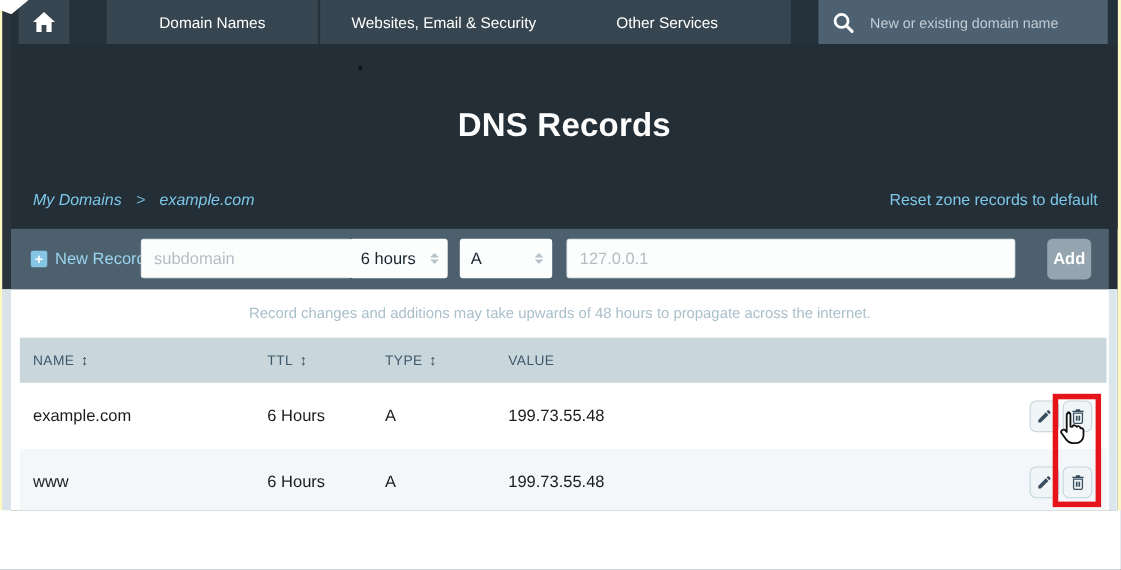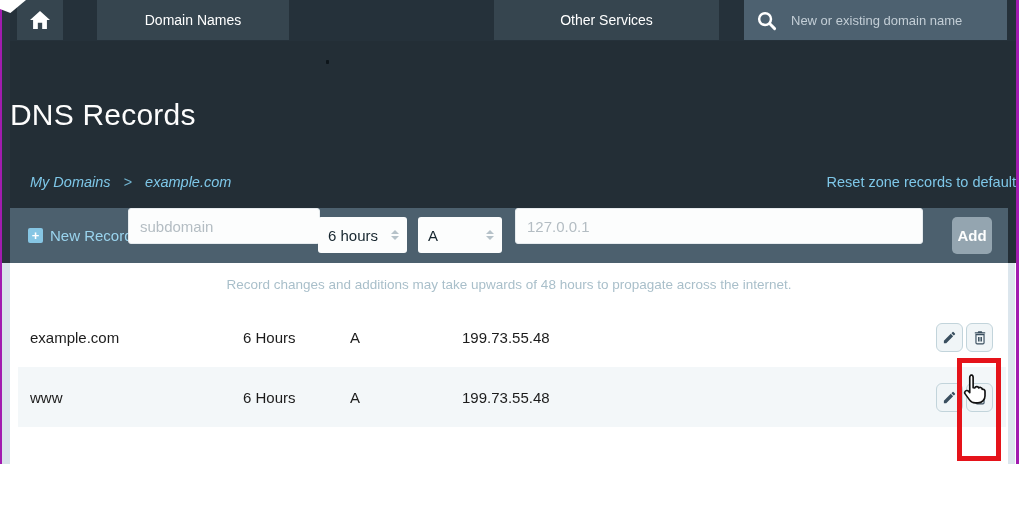--- a/index.html
+++ b/index.html
@@ -1,17 +1,17 @@
 <!DOCTYPE html>
 <html><head>
 <meta charset="utf-8">
 <style>
   * { margin:0; padding:0; box-sizing:border-box; }
   body { font-family:"Liberation Sans", sans-serif; background:#ffffff; }
-  .screen { position:relative; width:1019px; height:464px; background:#a21caf; overflow:hidden; }
+  .screen { position:relative; width:1019px; height:464px; background:#fef9c3; overflow:hidden; }
 
   .corner-artifact { position:absolute; left:0; top:0; width:26px; height:13px; background:#ffffff;
     clip-path:polygon(0 0,100% 0,40% 100%,0 70%); z-index:30; }
   .strip { position:absolute; left:2px; width:8px; }
   .strip-top { top:0; height:263px; background:#2a343d; }
   .strip-bottom { top:263px; height:242px; background:#d9e3ea; }
 
   .main { position:absolute; left:10px; top:0; width:1006px; height:505px; background:#232e36; }
 
   
@@ -25,36 +25,36 @@
   .tab3 { left:484px; width:225px; }
   .navsearch { position:absolute; left:734px; top:0; width:263px; height:40px; background:#4d6170;
     display:flex; align-items:center; padding-left:12px; gap:14px; }
   .navsearch input { background:transparent; border:none; outline:none; color:#e8eef1;
     font-size:13px; width:210px; font-family:"Liberation Sans", sans-serif; }
   .navsearch input::placeholder { color:#c3ced6; }
 
   
   .hero { position:absolute; left:0; top:41px; width:100%; height:167px; background:#232e36; }
   .artifact-dot { position:absolute; left:316px; top:19px; width:3px; height:4px; background:#0d151a; border-radius:1px; }
-  .page-title { position:absolute; top:57px; left:0; width:100%; color:#fdfdfd;
-    font-size:30px; font-weight:400; letter-spacing:.2px; }
+  .page-title { position:absolute; top:57px; left:0; width:100%; text-align:center; color:#fdfdfd;
+    font-size:30px; font-weight:700; letter-spacing:.2px; }
   .crumbs { position:absolute; left:20px; top:133px; font-size:14.5px; color:#7ec7e8;font-style:italic; }
   .crumbs a { color:#7ec7e8; text-decoration:none; cursor:pointer; }
   .crumbs .sep { margin:0 9px; color:#72b3cf; }
-  .reset-link { position:absolute; right:0; top:133px; font-size:14.5px; color:#7ec7e8;
+  .reset-link { position:absolute; right:18px; top:133px; font-size:14.5px; color:#7ec7e8;
     text-decoration:none; cursor:pointer; }
 
   
   .formrow { position:absolute; left:0; top:208px; width:998px; height:55px; background:#4c606e; }
   .newrec { position:absolute; left:18px; top:12px; height:31px; display:flex; align-items:center;
     gap:7px; cursor:pointer; }
   .plus-ico { width:15px; height:15px; background:#86c6e4; color:#ffffff; border-radius:2px;
     font-size:13px; line-height:15px; text-align:center; font-weight:700; }
   .newrec .lbl { color:#9ad4ee; font-size:15px; }
-  .inp { position:absolute; top:0; height:36px; background:#fcfdfd; border:1px solid #e6ebee;
+  .inp { position:absolute; top:9px; height:36px; background:#fcfdfd; border:1px solid #e6ebee;
     border-radius:3px; font-size:15px; color:#22313a; padding:8px 11px; outline:none;
     font-family:"Liberation Sans", sans-serif; }
   .inp::placeholder { color:#b4bdc3; }
   .inp-sub { left:118px; width:192px; }
   .inp-val { left:505px; width:408px; }
   .sel { position:absolute; top:9px; height:36px; background:#fcfdfd; border-radius:3px;
     display:flex; align-items:center; padding:0 10px; font-size:15px; color:#16252e; cursor:pointer; }
   .sel-ttl { left:308px; width:89px; }
   .sel-type { left:408px; width:84px; }
   .spin { position:absolute; right:8px; top:50%; transform:translateY(-50%); display:flex;
@@ -98,20 +98,21 @@
 
   <div class="main">
 
     <nav class="topnav">
       <div class="home-btn">
         <svg width="22" height="20" viewBox="0 0 24 22">
           <path d="M12 1l11 10h-3.4v10h-5.2v-7h-4.8v7H4.4V11H1z" fill="#ffffff"></path>
         </svg>
       </div>
       <div class="tab tab1">Domain Names</div>
+      <div class="tab tab2">Websites, Email &amp; Security</div>
       <div class="tab tab3">Other Services</div>
       <div class="navsearch">
         <svg width="21" height="21" viewBox="0 0 22 22">
           <circle cx="9.5" cy="9.5" r="6.2" stroke="#ffffff" stroke-width="2.6" fill="none"></circle>
           <line x1="14.5" y1="14.5" x2="19.5" y2="19.5" stroke="#ffffff" stroke-width="3" stroke-linecap="round"></line>
         </svg>
         <input type="text" placeholder="New or existing domain name" style="">
       </div>
     </nav>
 
@@ -147,20 +148,35 @@
           </span>
       </div>
       <input type="text" class="inp inp-val" placeholder="127.0.0.1" style="">
       <button class="add-btn">Add</button>
     </section>
 
     <section class="content">
       <p class="notice">Record changes and additions may take upwards of 48 hours to propagate across the internet.</p>
 
       <div class="table">
+        <div class="trow thead">
+          <div class="c1">
+            <span>NAME</span><span class="sort">↕</span>
+          </div>
+          <div>
+            <span>TTL</span><span class="sort">↕</span>
+          </div>
+          <div>
+            <span>TYPE</span><span class="sort">↕</span>
+          </div>
+          <div>
+            <span>VALUE</span>
+          </div>
+          <div></div>
+        </div>
 
         <div class="trow datarow row1">
           <div class="c1">example.com</div>
           <div>6 Hours</div>
           <div>A</div>
           <div>199.73.55.48</div>
           <div class="acts">
             <div class="iconbtn">
               <svg width="15" height="15" viewBox="0 0 24 24">
                 <path d="M3 17.25V21h3.75L17.81 9.94l-3.75-3.75L3 17.25zM20.71 7.04a1 1 0 0 0 0-1.41l-2.34-2.34a1 1 0 0 0-1.41 0l-1.83 1.83 3.75 3.75 1.83-1.83z" fill="#3a4f5f"></path>

